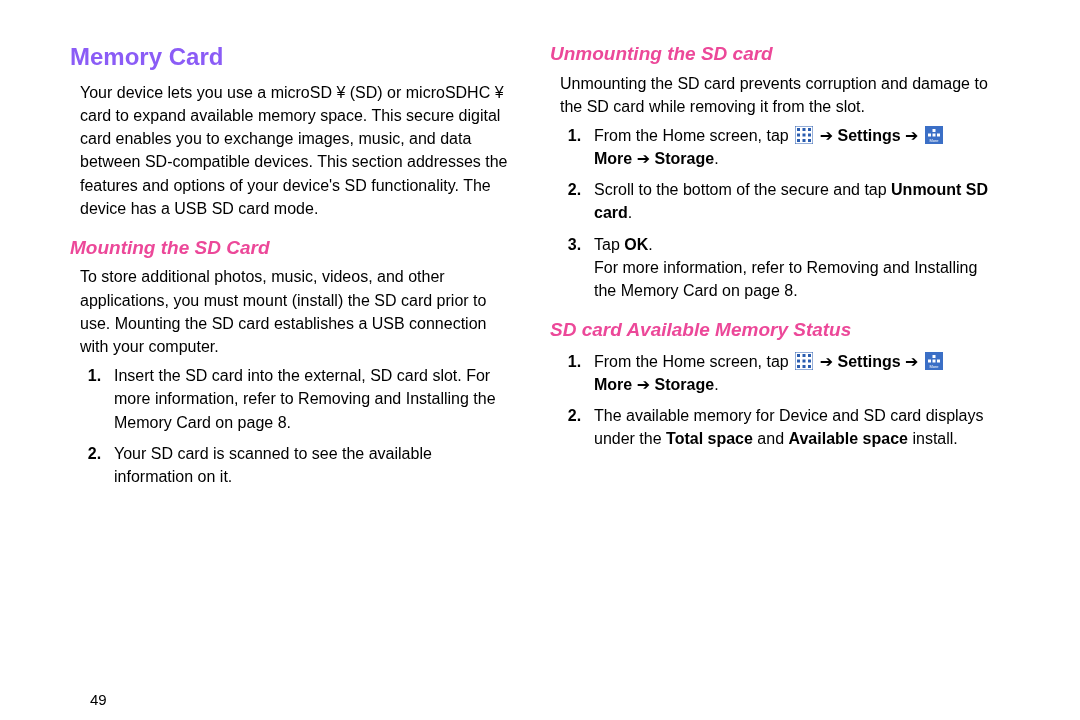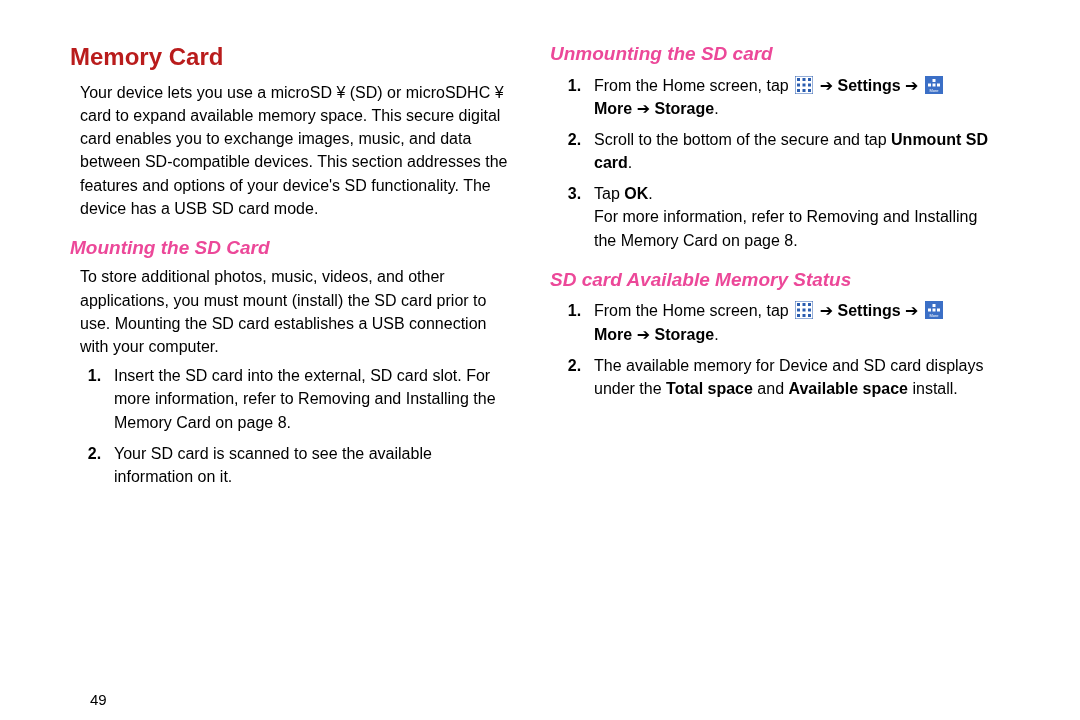--- a/index.html
+++ b/index.html
@@ -21,21 +21,21 @@
     position: relative;
   }
   .col {
     width: 460px;
     margin-right: 40px;
     font-size: 16px;
     line-height: 1.45;
   }
   .col:last-child { margin-right: 0; }
   h1 {
-    color: #b91c1c;
+    color: #8b5cf6;
     font-family: Arial, Helvetica, sans-serif;
     font-weight: 900;
     font-size: 24px;
     margin: 0 0 6px 0;
   }
   h2 {
     color: #ec4899;
     font-family: Arial, Helvetica, sans-serif;
     font-style: italic;
     font-weight: 800;
@@ -88,20 +88,21 @@
         <span>Insert the SD card into the external, SD card slot. For more information, refer to </span><span> Removing and Installing the Memory Card</span><span> on page 8.</span>
       </li>
       <li>
         <span>Your SD card is scanned to see the available information on it.</span>
       </li>
     </ol>
   </div>
 
   <div class="col">
     <h2 style="margin-top:0">Unmounting the SD card</h2>
+    <p class="indent">Unmounting the SD card prevents corruption and damage to the SD card while removing it from the slot.</p>
 
     <ol>
       <li>
         <span>From the Home screen, tap </span>
         <span class="apps-icon">
           <svg width="18" height="18" viewBox="0 0 18 18">
               <rect x="0" y="0" width="18" height="18" fill="#fff" stroke="#2a5db0" stroke-width="1"></rect>
               <g fill="#2a5db0">
                 <rect x="2" y="2" width="3" height="3"></rect>
                 <rect x="7.5" y="2" width="3" height="3"></rect>

